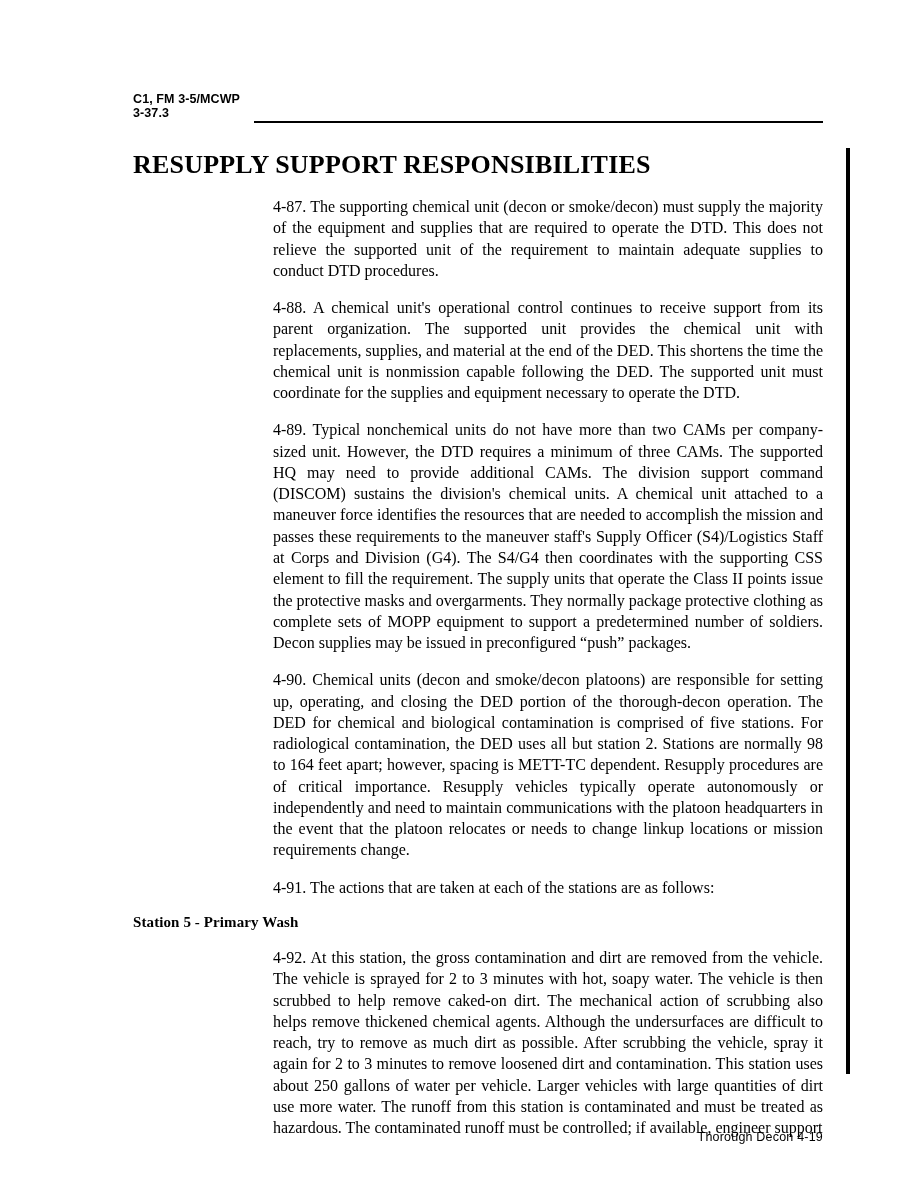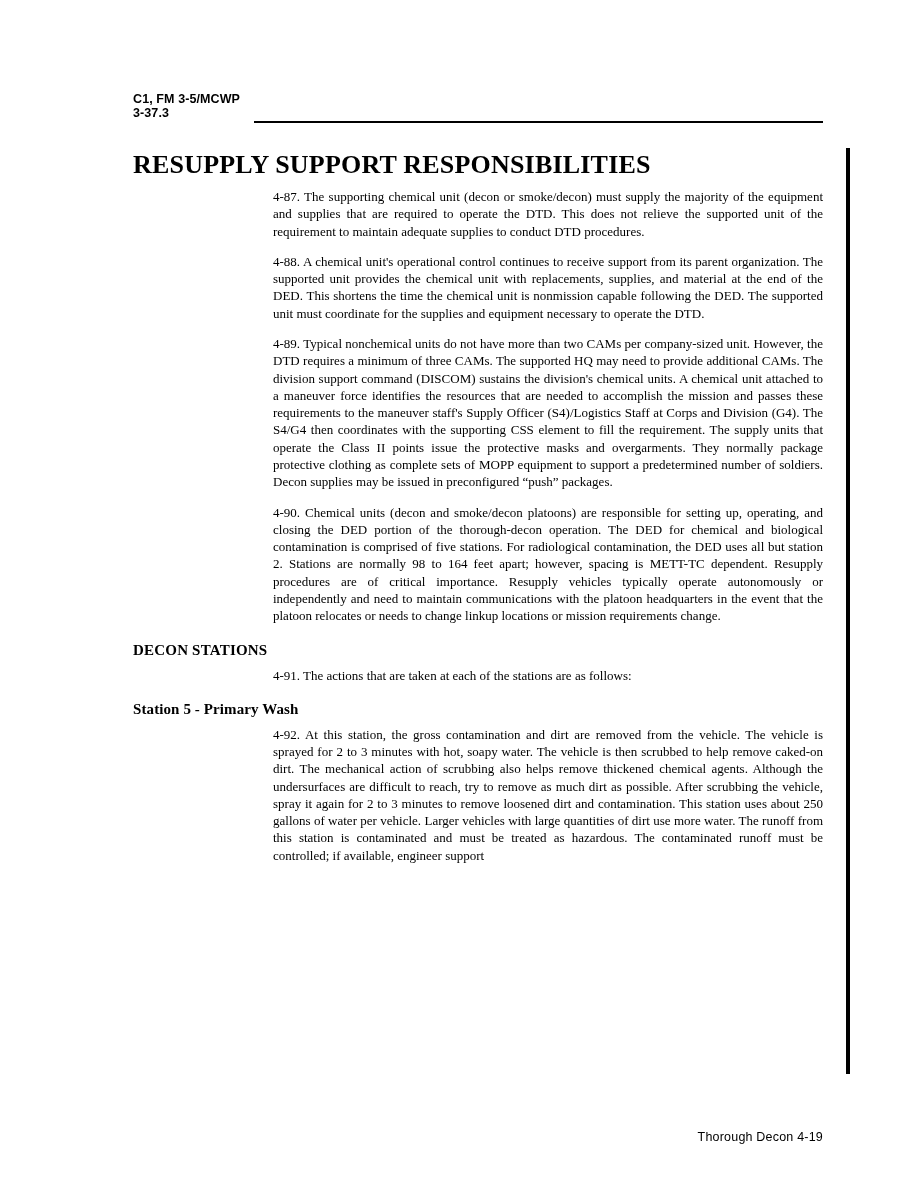--- a/index.html
+++ b/index.html
@@ -74,25 +74,25 @@
   }
   h3.station {
     font-family: "Liberation Serif", serif;
     font-weight: bold;
     font-size: 15px;
     margin: 16px 0 4px 0;
     letter-spacing: 0.1px;
   }
 
   p.para {
-    margin: 8px 0 13px 0;
+    margin: 16px 0 13px 0;
     padding-left: 140px;
     text-align: justify;
     text-justify: inter-word;
-    font-size: 13px;
+    font-size: 16px;
     line-height: 1.33;
   }
   p.para.last { margin-bottom: 0; }
   p.para.tight { margin-bottom: 10px; }
 
   .gap-after-h1 { margin-top: 4px; }
 
   
   .footer {
     position: absolute;
@@ -122,21 +122,20 @@
 
     <h1 class="section">RESUPPLY SUPPORT RESPONSIBILITIES</h1>
 
     <p class="para gap-after-h1">4-87. The supporting chemical unit (decon or smoke/decon) must supply the majority of the equipment and supplies that are required to operate the DTD. This does not relieve the supported unit of the requirement to maintain adequate supplies to conduct DTD procedures.</p>
     <p class="para">4-88. A chemical unit's operational control continues to receive support from its parent organization. The supported unit provides the chemical unit with replacements, supplies, and material at the end of the DED. This shortens the time the chemical unit is nonmission capable following the DED. The supported unit must coordinate for the supplies and equipment necessary to operate the DTD.</p>
     <p class="para">4-89. Typical nonchemical units do not have more than two CAMs per company-sized unit. However, the DTD requires a minimum of three CAMs. The supported HQ may need to provide additional CAMs. The division support command (DISCOM) sustains the division's chemical units. A chemical unit attached to a maneuver force identifies the resources that are needed to accomplish the mission and passes these requirements to the maneuver staff's Supply Officer (S4)/Logistics Staff at Corps and Division (G4). The S4/G4 then coordinates with the supporting CSS element to fill the requirement. The supply units that operate the Class II points issue the protective masks and overgarments. They normally package protective clothing as complete sets of MOPP equipment to support a predetermined number of soldiers. Decon supplies may be issued in preconfigured “push” packages.</p>
 
 
     <p class="para tight">4-90. Chemical units (decon and smoke/decon platoons) are responsible for setting up, operating, and closing the DED portion of the thorough-decon operation. The DED for chemical and biological contamination is comprised of five stations. For radiological contamination, the DED uses all but station 2. Stations are normally 98 to 164 feet apart; however, spacing is METT-TC dependent. Resupply procedures are of critical importance. Resupply vehicles typically operate autonomously or independently and need to maintain communications with the platoon headquarters in the event that the platoon relocates or needs to change linkup locations or mission requirements change.</p>
 
-    <h2 class="subsection">DECON STATIONS</h2>
 
     <p class="para tight">4-91. The actions that are taken at each of the stations are as follows:</p>
 
     <h3 class="station">Station 5 - Primary Wash</h3>
 
     <p class="para last">4-92. At this station, the gross contamination and dirt are removed from the vehicle. The vehicle is sprayed for 2 to 3 minutes with hot, soapy water. The vehicle is then scrubbed to help remove caked-on dirt. The mechanical action of scrubbing also helps remove thickened chemical agents. Although the undersurfaces are difficult to reach, try to remove as much dirt as possible. After scrubbing the vehicle, spray it again for 2 to 3 minutes to remove loosened dirt and contamination. This station uses about 250 gallons of water per vehicle. Larger vehicles with large quantities of dirt use more water. The runoff from this station is contaminated and must be treated as hazardous. The contaminated runoff must be controlled; if available, engineer support</p>
 
   </div>
 
   <div class="footer">

